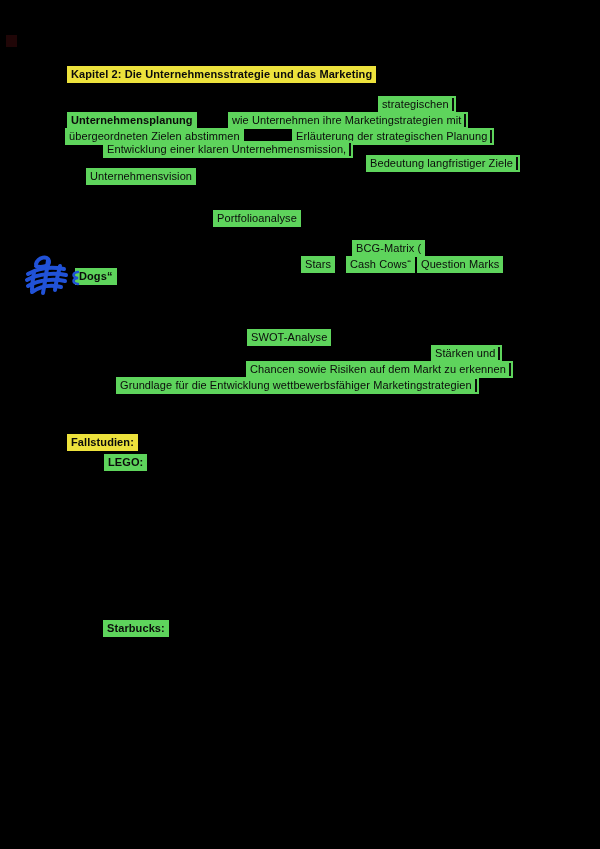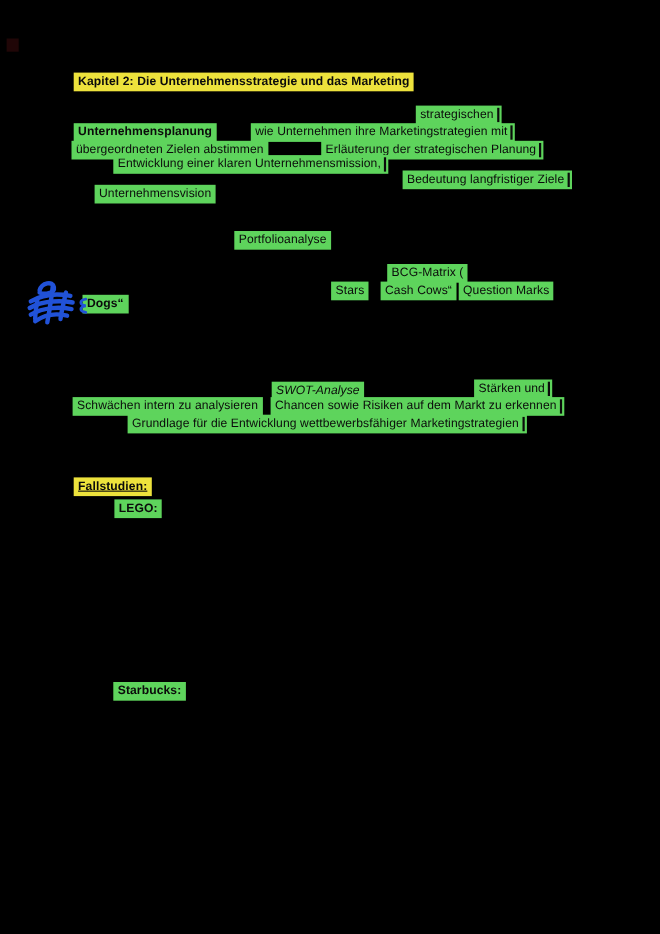--- a/index.html
+++ b/index.html
@@ -47,26 +47,26 @@
   .p-erlaeuterung{left:292px;top:128px;}
   .p-mission{left:103px;top:141px;}
   .p-ziele{left:366px;top:155px;}
   .p-vision{left:86px;top:168px;}
   .p-portfolio{left:213px;top:210px;}
   .p-bcg{left:352px;top:240px;}
   .p-stars{left:301px;top:256px;}
   .p-cashcows{left:346px;top:256px;}
   .p-questionmarks{left:417px;top:256px;text-align:center;}
   .p-dogs{left:75px;top:268px;}
-  .p-swot{left:247px;top:347px;font-style:italic;}
+  .p-swot{left:247px;top:329px;}
   .p-staerken{left:431px;top:345px;}
   .p-schwaechen{left:66px;top:361px;}
   .p-chancen{left:246px;top:361px;}
   .p-grundlage{left:116px;top:377px;}
-  .p-fallstudien{left:67px;top:434px;text-decoration:underline;}
+  .p-fallstudien{left:67px;top:434px;}
   .p-lego{left:104px;top:454px;}
   .p-starbucks{left:103px;top:620px;}
 </style>
 </head>
 <body>
 
 <div class="canvas">
 
   <div class="corner-mark"></div>
 
@@ -99,21 +99,20 @@
       <path d="M40,14 C38,22 36,30 35,38"></path>
       <path d="M14,20 C13,27 12,33 12,38"></path>
     </g>
     <g fill="none" stroke="var(--ink,#2152D8)" stroke-width="2.5" stroke-linecap="round">
       <path d="M58,20 C52,21 52,25 58,26 C52,27 52,31 58,32"></path>
     </g>
   </svg>
 
   <span class="hl p-swot">SWOT-Analyse</span>
   <span class="hl bar p-staerken">Stärken und</span>
-  <span class="hl p-schwaechen">Schwächen intern zu analysieren</span>
   <span class="hl bar p-chancen">Chancen sowie Risiken auf dem Markt zu erkennen</span>
   <span class="hl bar p-grundlage">Grundlage für die Entwicklung wettbewerbsfähiger Marketingstrategien</span>
 
   <span class="hl yellow bold p-fallstudien">Fallstudien:</span>
   <span class="hl bold p-lego">LEGO:</span>
   <span class="hl bold p-starbucks">Starbucks:</span>
 
 </div>
 
 </body></html>

